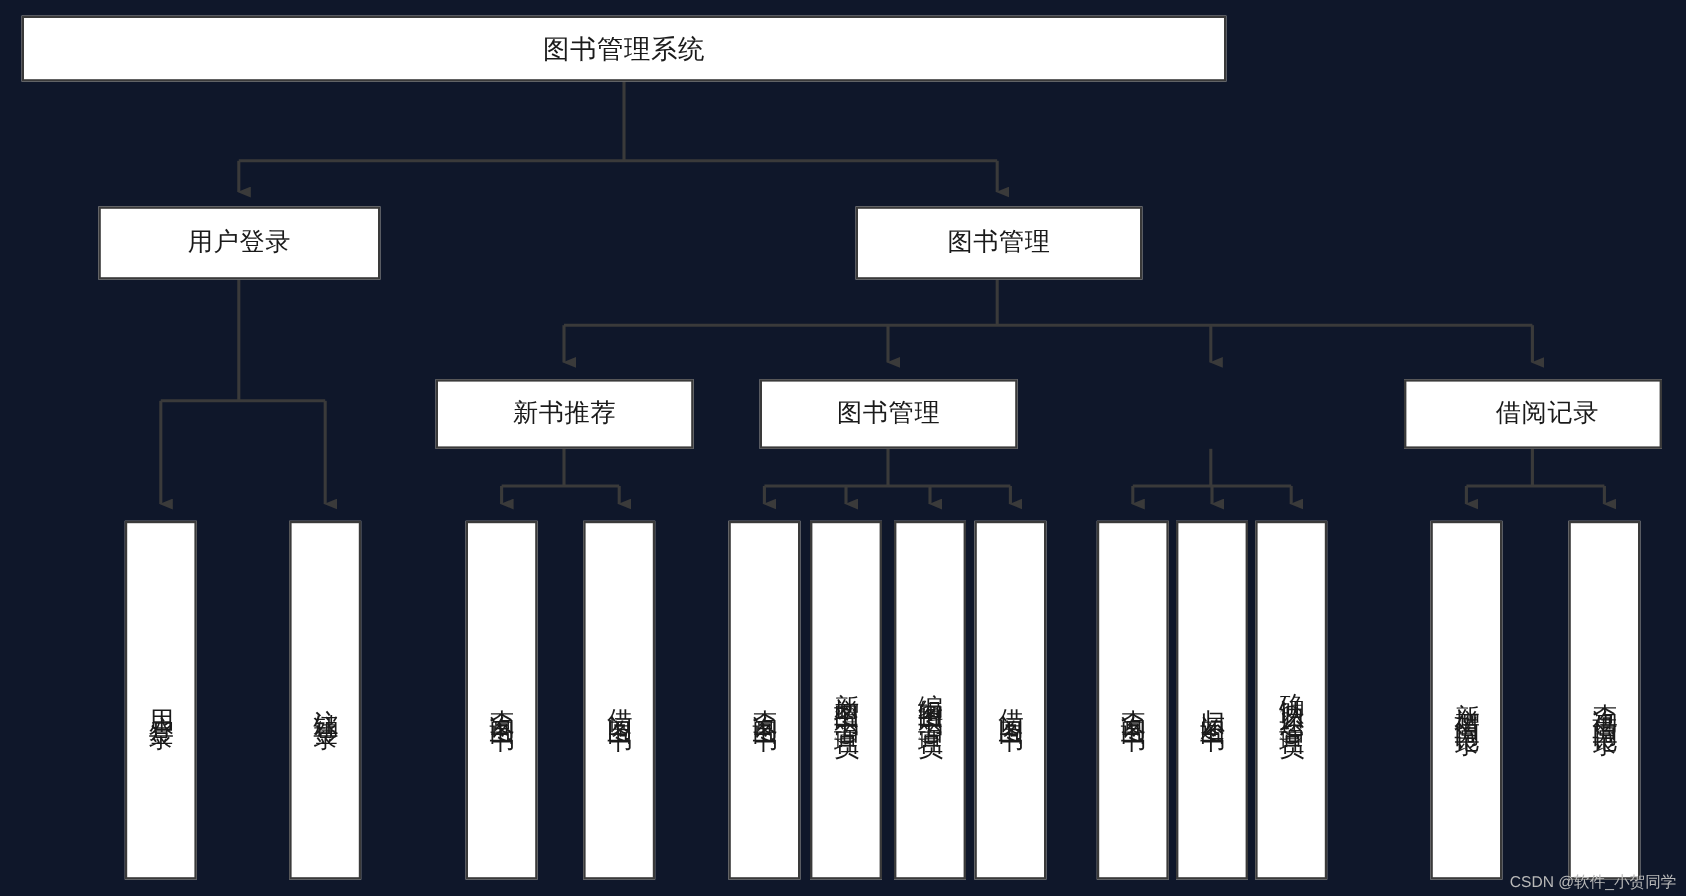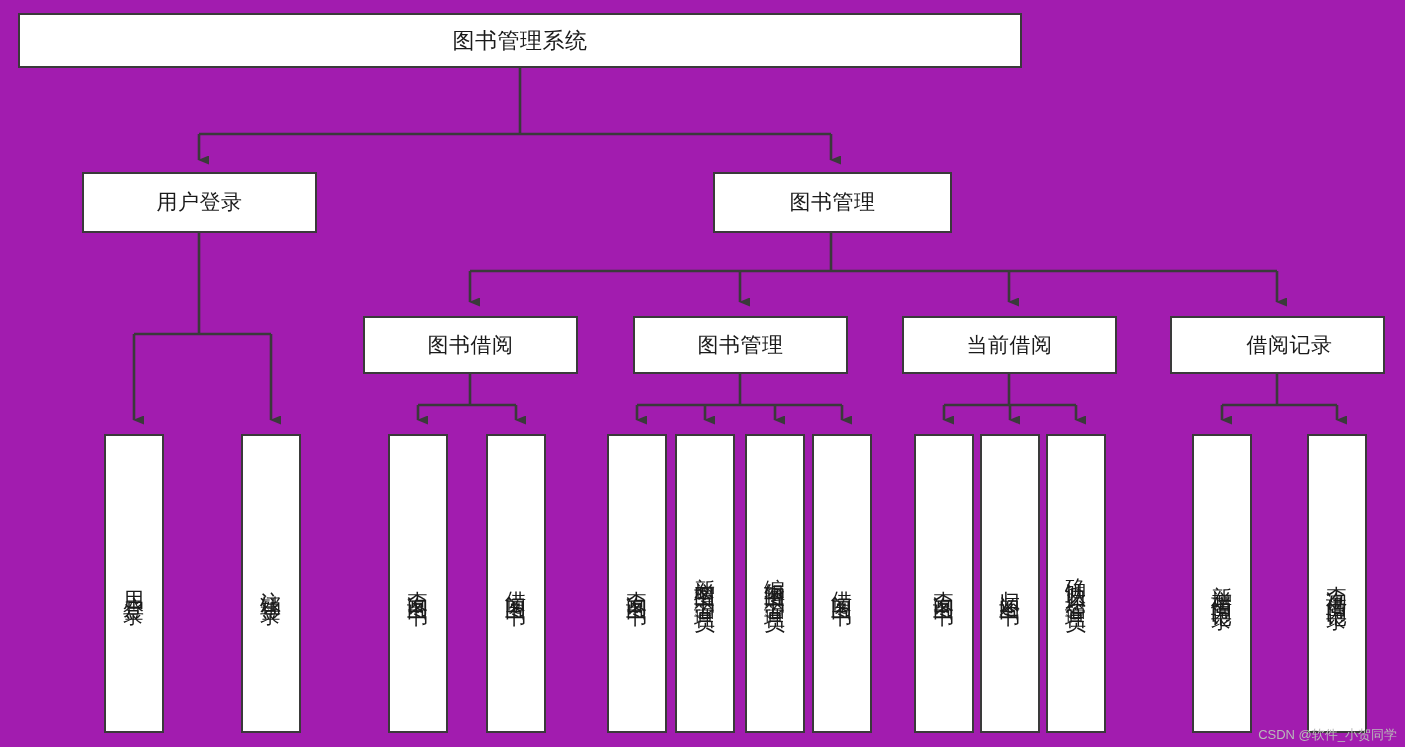--- a/index.html
+++ b/index.html
@@ -7,21 +7,21 @@
     padding: 0;
     background: #ffffff;
   }
   body {
     font-family: "Liberation Sans", "DejaVu Sans", sans-serif;
   }
   #canvas {
     position: relative;
     width: 1405px;
     height: 747px;
-    background: #a21caf;
+    background: #0f172a;
     overflow: hidden;
   }
   svg.edges {
     position: absolute;
     left: 0;
     top: 0;
     width: 1405px;
     height: 747px;
   }
   .node {
@@ -130,27 +130,24 @@
   </div>
 
   <div class="node level1" style="left:82px; top:172px; width:235px; height:61px;">
     <span class="label">用户登录</span>
   </div>
   <div class="node level1" style="left:713px; top:172px; width:239px; height:61px;">
     <span class="label">图书管理</span>
   </div>
 
   <div class="node level2" style="left:363px; top:316px; width:215px; height:58px;">
-    <span class="label">图书借阅</span>
+    <span class="label">新书推荐</span>
   </div>
   <div class="node level2" style="left:633px; top:316px; width:215px; height:58px;">
     <span class="label">图书管理</span>
-  </div>
-  <div class="node level2" style="left:902px; top:316px; width:215px; height:58px;">
-    <span class="label">当前借阅</span>
   </div>
   <div class="node level2" style="left:1170px; top:316px; width:215px; height:58px;padding-left:24px;">
     <span class="label">借阅记录</span>
   </div>
 
   <div class="node leaf" style="left:104px; top:434px; width:60px; height:299px;">
     <span class="label">用户登录</span>
   </div>
   <div class="node leaf" style="left:241px; top:434px; width:60px; height:299px;">
     <span class="label">注销登录</span>

